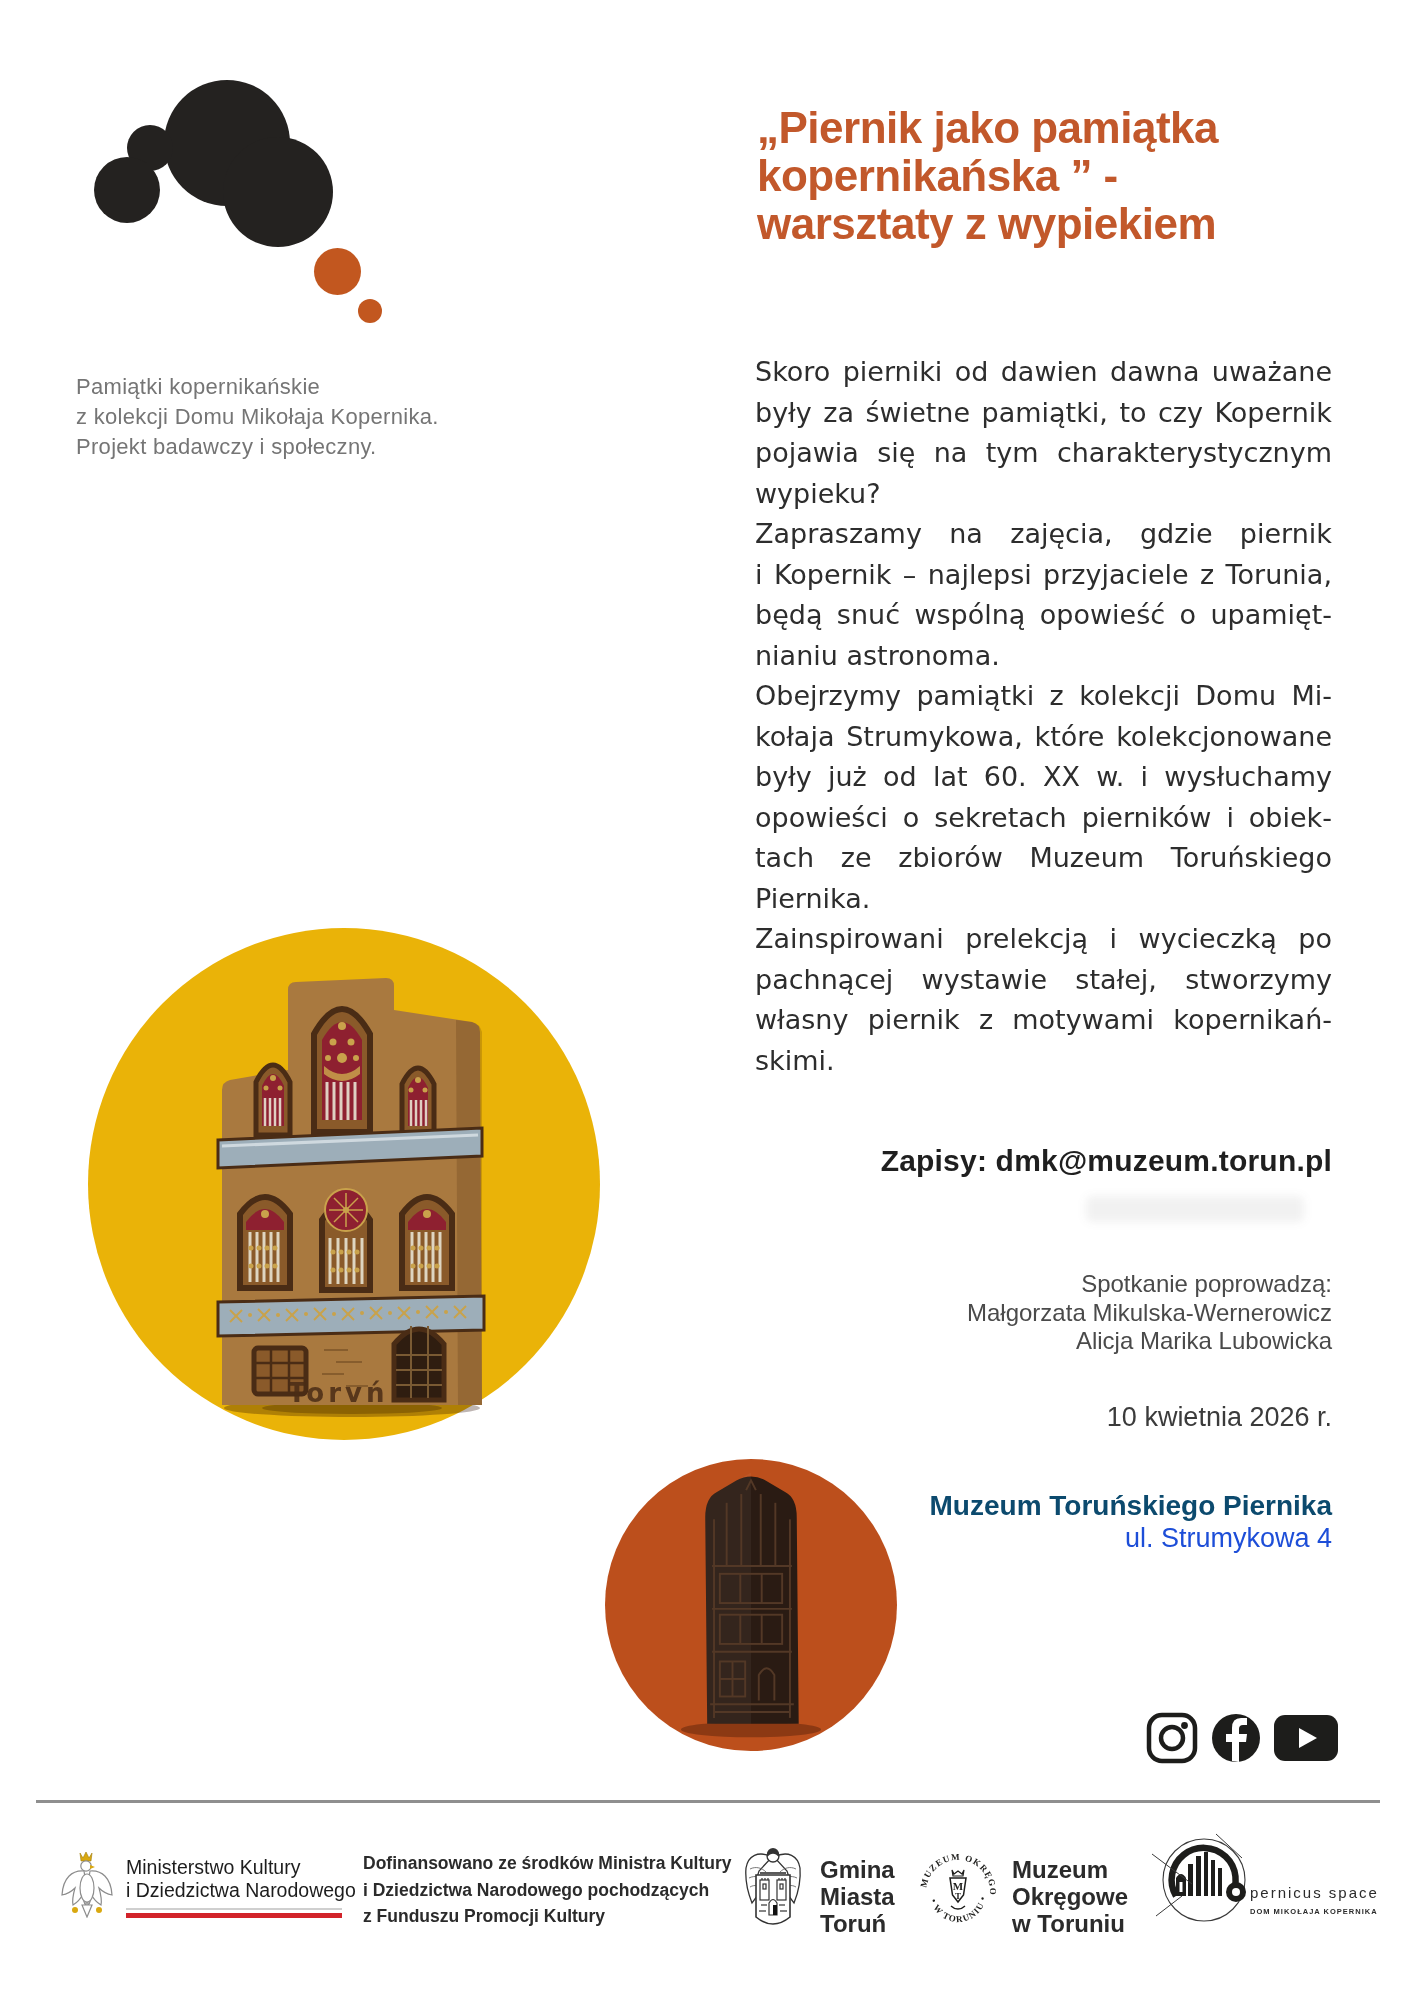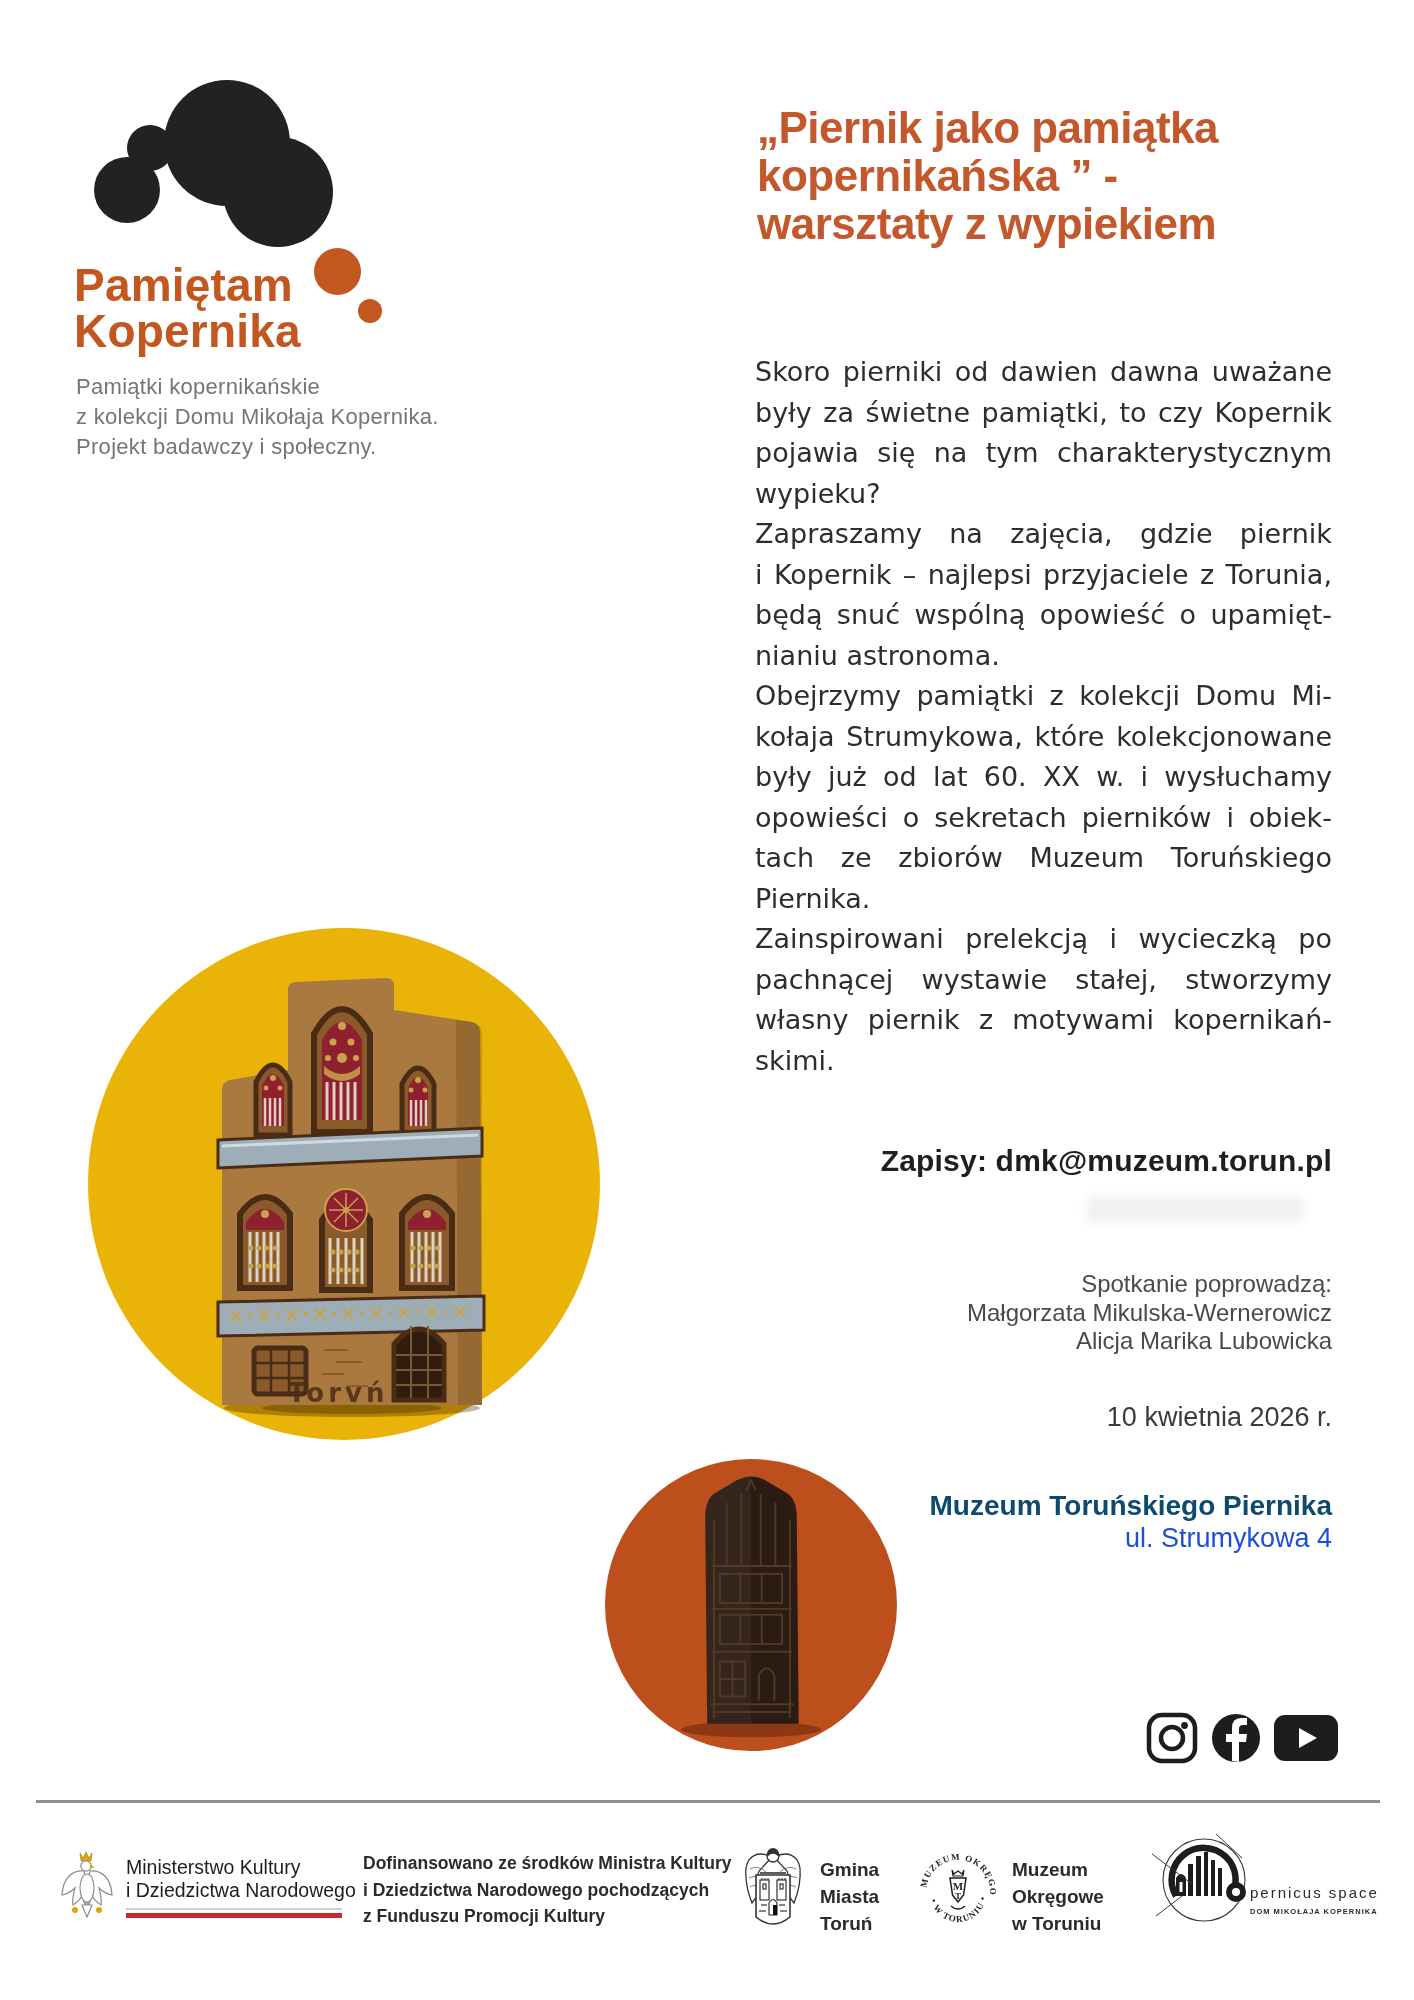--- a/index.html
+++ b/index.html
@@ -67,42 +67,38 @@
 
   
   .social{left:1146px;top:1712px;display:flex;align-items:center;gap:12px;}
 
   
   .divider{left:36px;top:1800px;width:1344px;height:3px;background:#8f8f8f;}
   .ministry{left:126px;top:1856px;color:#1d1d1d;font-size:19.5px;line-height:22.5px;}
   .flagline-w{margin-top:7px;width:216px;height:2px;background:#cfcfcf;}
   .flagline-r{margin-top:3px;width:216px;height:5px;background:#D2232A;}
   .funding{left:363px;top:1850px;color:#2b2b2b;font-weight:bold;font-size:17.5px;line-height:26.5px;}
-  .gmina-text,.mo-text{color:#2b2b2b;font-weight:bold;font-size:19px;line-height:27px;}
+  .gmina-text,.mo-text{color:#2b2b2b;font-weight:bold;font-size:24px;line-height:27px;}
   .gmina-text{left:820px;top:1856px;}
   .mo-text{left:1012px;top:1856px;}
 </style>
 </head>
 <body>
 
 <div class="poster">
 
   <div>
     <div class="cloud" style="left:164px;top:80px;width:126px;height:126px;"></div>
     <div class="cloud" style="left:223px;top:137px;width:110px;height:110px;"></div>
     <div class="cloud" style="left:127px;top:125px;width:46px;height:46px;"></div>
     <div class="cloud" style="left:94px;top:157px;width:66px;height:66px;"></div>
     <div class="odot" style="left:314px;top:248px;width:47px;height:47px;"></div>
     <div class="odot" style="left:358px;top:299px;width:24px;height:24px;"></div>
   </div>
 
-  <div class="abs brand-title">
-    <div>Pamiętam</div>
-    <div>Kopernika</div>
-  </div>
   <div class="abs brand-sub">
     <div>Pamiątki kopernikańskie</div>
     <div>z kolekcji Domu Mikołaja Kopernika.</div>
     <div>Projekt badawczy i społeczny.</div>
   </div>
 
   <div class="abs header-title">
     <div>„Piernik jako pamiątka</div>
     <div>kopernikańska ” -</div>
     <div>warsztaty z wypiekiem</div>

